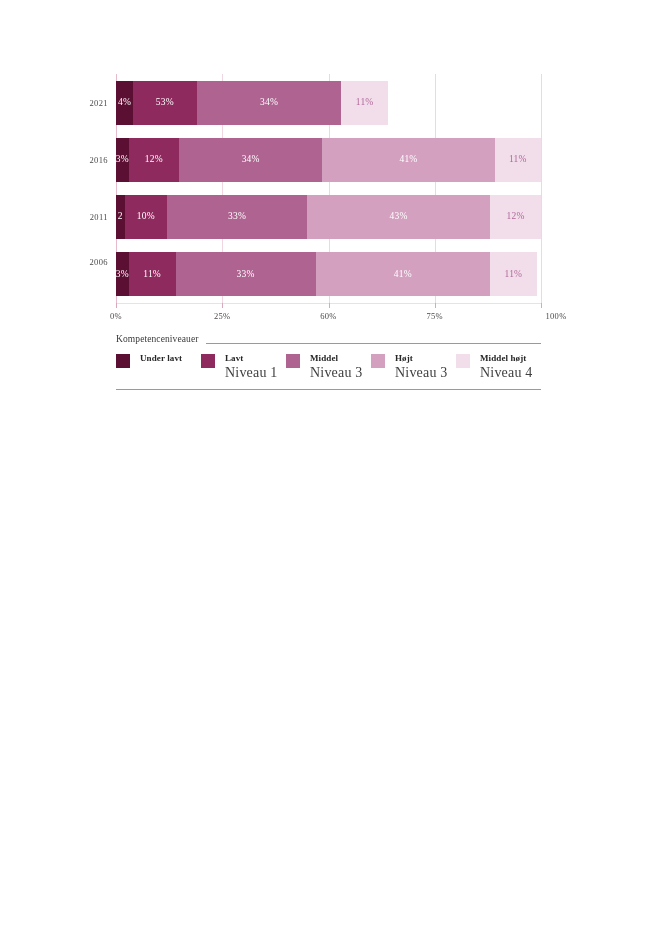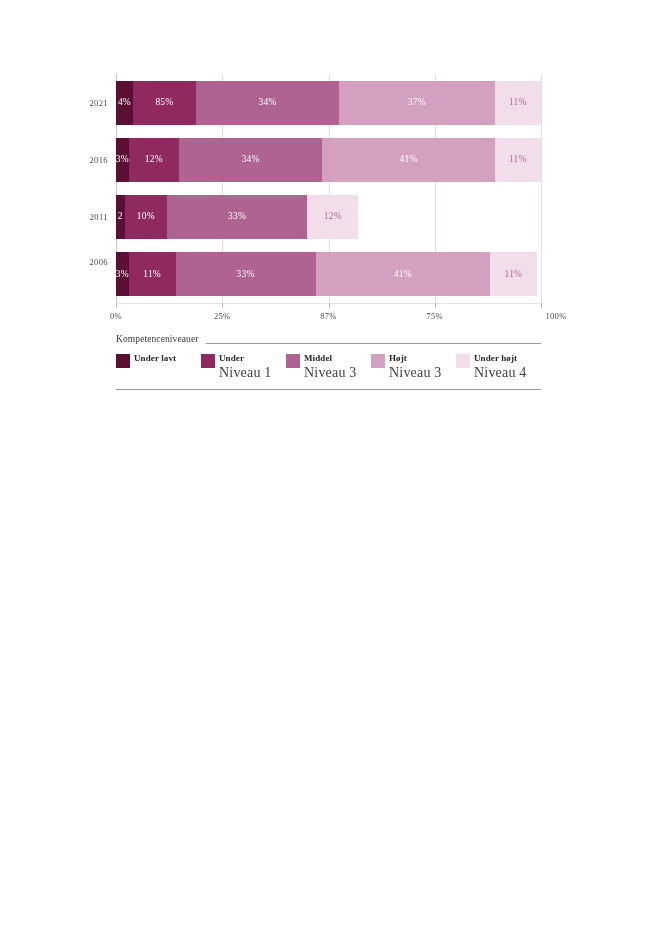--- a/index.html
+++ b/index.html
@@ -152,21 +152,21 @@
     height: 1px;
     background: #9a9a9a;
   }
   #legend-items {
     display: flex;
     margin-top: 9px;
   }
   .legend-item {
     display: flex;
     align-items: flex-start;
-    gap: 4px;
+    gap: 10px;
     width: 91px;
   }
   .legend-swatch {
     width: 14px;
     height: 14px;
     flex: 0 0 14px;
     margin-top: 1px;
   }
   .legend-texts {
     display: flex;
@@ -211,27 +211,24 @@
         <div class="gridline axis0" style="left: 0px;"></div>
         <div class="gridline" style="left: 106.25px;"></div>
         <div class="gridline" style="left: 212.5px;"></div>
         <div class="gridline" style="left: 318.75px;"></div>
         <div class="gridline" style="left: 425px;"></div>
         <div class="bar-row" style="top: 6.625px;">
           <div class="seg light-text" style="width: 17px; background: rgb(91, 15, 51);">
             <span class="seg-label">4%</span>
           </div>
           <div class="seg light-text" style="width: 63.75px; background: rgb(142, 42, 94);">
-            <span class="seg-label">85%</span>
+            <span class="seg-label">53%</span>
           </div>
           <div class="seg light-text" style="width: 144.5px; background: rgb(174, 99, 145);">
             <span class="seg-label">34%</span>
-          </div>
-          <div class="seg light-text" style="width: 157.25px; background: rgb(211, 160, 191);">
-            <span class="seg-label">37%</span>
           </div>
           <div class="seg dark-text" style="width: 46.75px; background: rgb(242, 222, 234);">
             <span class="seg-label">11%</span>
           </div>
         </div>
         <div class="bar-row" style="top: 63.875px;">
           <div class="seg light-text" style="width: 12.75px; background: rgb(91, 15, 51);">
             <span class="seg-label">3%</span>
           </div>
           <div class="seg light-text" style="width: 51px; background: rgb(142, 42, 94);">
@@ -249,20 +246,23 @@
         </div>
         <div class="bar-row" style="top: 121.125px;">
           <div class="seg light-text" style="width: 8.5px; background: rgb(91, 15, 51);">
             <span class="seg-label">2</span>
           </div>
           <div class="seg light-text" style="width: 42.5px; background: rgb(142, 42, 94);">
             <span class="seg-label">10%</span>
           </div>
           <div class="seg light-text" style="width: 140.25px; background: rgb(174, 99, 145);">
             <span class="seg-label">33%</span>
+          </div>
+          <div class="seg light-text" style="width: 182.75px; background: rgb(211, 160, 191);">
+            <span class="seg-label">43%</span>
           </div>
           <div class="seg dark-text" style="width: 51px; background: rgb(242, 222, 234);">
             <span class="seg-label">12%</span>
           </div>
         </div>
         <div class="bar-row" style="top: 178.375px;">
           <div class="seg light-text" style="width: 12.75px; background: rgb(91, 15, 51);">
             <span class="seg-label">3%</span>
           </div>
           <div class="seg light-text" style="width: 46.75px; background: rgb(142, 42, 94);">
@@ -280,21 +280,21 @@
         </div>
       </div>
 
     <div id="xaxis">
       <div id="xaxis-line"></div>
     <div class="tick-mark" style="left: 0px; top: 0px;"></div>
         <div class="xtick-label" style="left: 0px;">0%</div>
         <div class="tick-mark" style="left: 106.25px; top: 0px;"></div>
         <div class="xtick-label" style="left: 106.25px;">25%</div>
         <div class="tick-mark" style="left: 212.5px; top: 0px;"></div>
-        <div class="xtick-label" style="left: 212.5px;">87%</div>
+        <div class="xtick-label" style="left: 212.5px;">60%</div>
         <div class="tick-mark" style="left: 318.75px; top: 0px;"></div>
         <div class="xtick-label" style="left: 318.75px;">75%</div>
         <div class="tick-mark" style="left: 425px; top: 0px;"></div>
         <div class="xtick-label" style="left: 440px;">100%</div>
       </div>
 
     <div id="legend">
       <div id="legend-title-row">
         <span id="legend-title">Kompetenceniveauer</span>
         <span id="legend-title-rule"></span>
@@ -303,42 +303,42 @@
           <div class="legend-item">
             <span class="legend-swatch" style="background: rgb(91, 15, 51);"></span>
             <span class="legend-texts">
               <span class="legend-label">Under lavt</span>
               <span class="legend-sublabel"></span>
             </span>
           </div>
           <div class="legend-item">
             <span class="legend-swatch" style="background: rgb(142, 42, 94);"></span>
             <span class="legend-texts">
-              <span class="legend-label">Under</span>
+              <span class="legend-label">Lavt</span>
               <span class="legend-sublabel">Niveau 1</span>
             </span>
           </div>
           <div class="legend-item">
             <span class="legend-swatch" style="background: rgb(174, 99, 145);"></span>
             <span class="legend-texts">
               <span class="legend-label">Middel</span>
               <span class="legend-sublabel">Niveau 3</span>
             </span>
           </div>
           <div class="legend-item">
             <span class="legend-swatch" style="background: rgb(211, 160, 191);"></span>
             <span class="legend-texts">
               <span class="legend-label">Højt</span>
               <span class="legend-sublabel">Niveau 3</span>
             </span>
           </div>
           <div class="legend-item">
             <span class="legend-swatch" style="background: rgb(242, 222, 234);"></span>
             <span class="legend-texts">
-              <span class="legend-label">Under højt</span>
+              <span class="legend-label">Middel højt</span>
               <span class="legend-sublabel">Niveau 4</span>
             </span>
           </div>
         </div>
       <div id="legend-bottom-rule"></div>
     </div>
 
   </div>
 </div>
 

